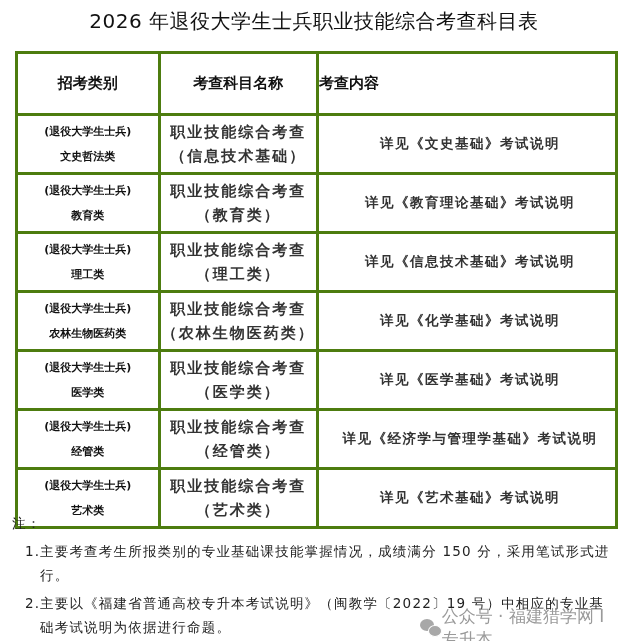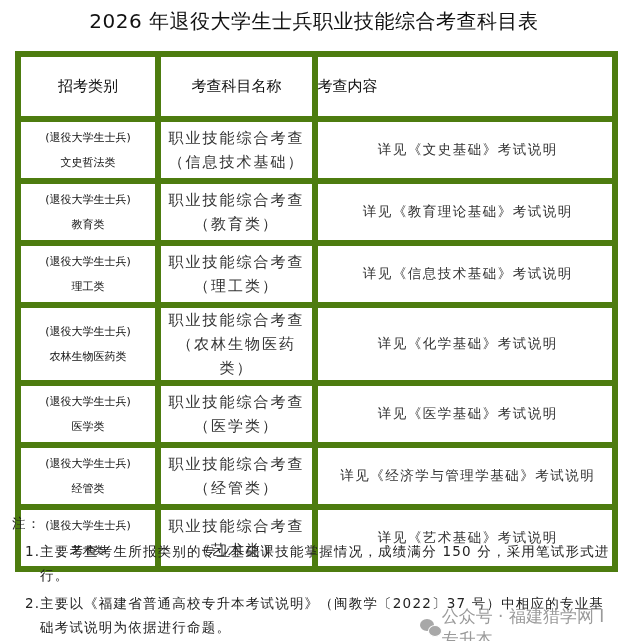--- a/index.html
+++ b/index.html
@@ -1,20 +1,20 @@
 <!DOCTYPE html>
 <html><head>
 <meta charset="utf-8">
 <style>
   html, body { margin:0; padding:0; background:#ffffff; }
   body { width:618px; height:641px; position:relative; overflow:hidden; color:#1a1a1a;
          font-family: "DejaVu Sans", "Liberation Sans", sans-serif; }
   .title { position:absolute; left:5px; top:8px; width:618px; text-align:center; font-size:20px; letter-spacing:0.5px; color:#111; }
   table.main { position:absolute; left:15px; top:51px; border-collapse:collapse; }
-  table.main td, table.main th { border:6px solid #4d7c0f; padding:0; }
+  table.main td, table.main th { border:3px solid #4d7c0f; padding:0;font-weight:bold; }
   th { font-weight:normal; font-size:15px; color:#111; height:59px; }
   .c1 { width:140px; text-align:center; }
   .c2 { width:156px; text-align:center; }
   .c3 { width:290px; text-align:center; }
   tr.row td { height:56px; }
   .cat { font-size:11px; line-height:25px; color:#111; }
   .subj { font-size:15px; line-height:24px; color:#333; letter-spacing:2px; }
   .cont { font-size:13.5px; color:#333; padding-left:6px !important; letter-spacing:1.5px; white-space:nowrap; }
   .notes { position:absolute; left:12px; top:515px; width:600px; font-size:13.5px; color:#222; letter-spacing:1.2px; }
   .notes .lbl { margin-bottom:6px; }
@@ -120,21 +120,21 @@
 </table>
 
 <div class="notes">
   <div class="lbl">注：</div>
   <div class="note">
     <span class="num">1.</span>
     <span>主要考查考生所报类别的专业基础课技能掌握情况，成绩满分 150 分，采用笔试形式进行。</span>
   </div>
   <div class="note">
     <span class="num">2.</span>
-    <span>主要以《福建省普通高校专升本考试说明》（闽教学〔2022〕37 号）中相应的专业基础考试说明为依据进行命题。</span>
+    <span>主要以《福建省普通高校专升本考试说明》（闽教学〔2022〕19 号）中相应的专业基础考试说明为依据进行命题。</span>
   </div>
 </div>
 
 <div class="watermark">
   <span class="wechat">
       <span class="b1"></span>
       <span class="b2"></span>
     </span>
   <span>公众号 · 福建猎学网 I 专升本</span>
 </div>

